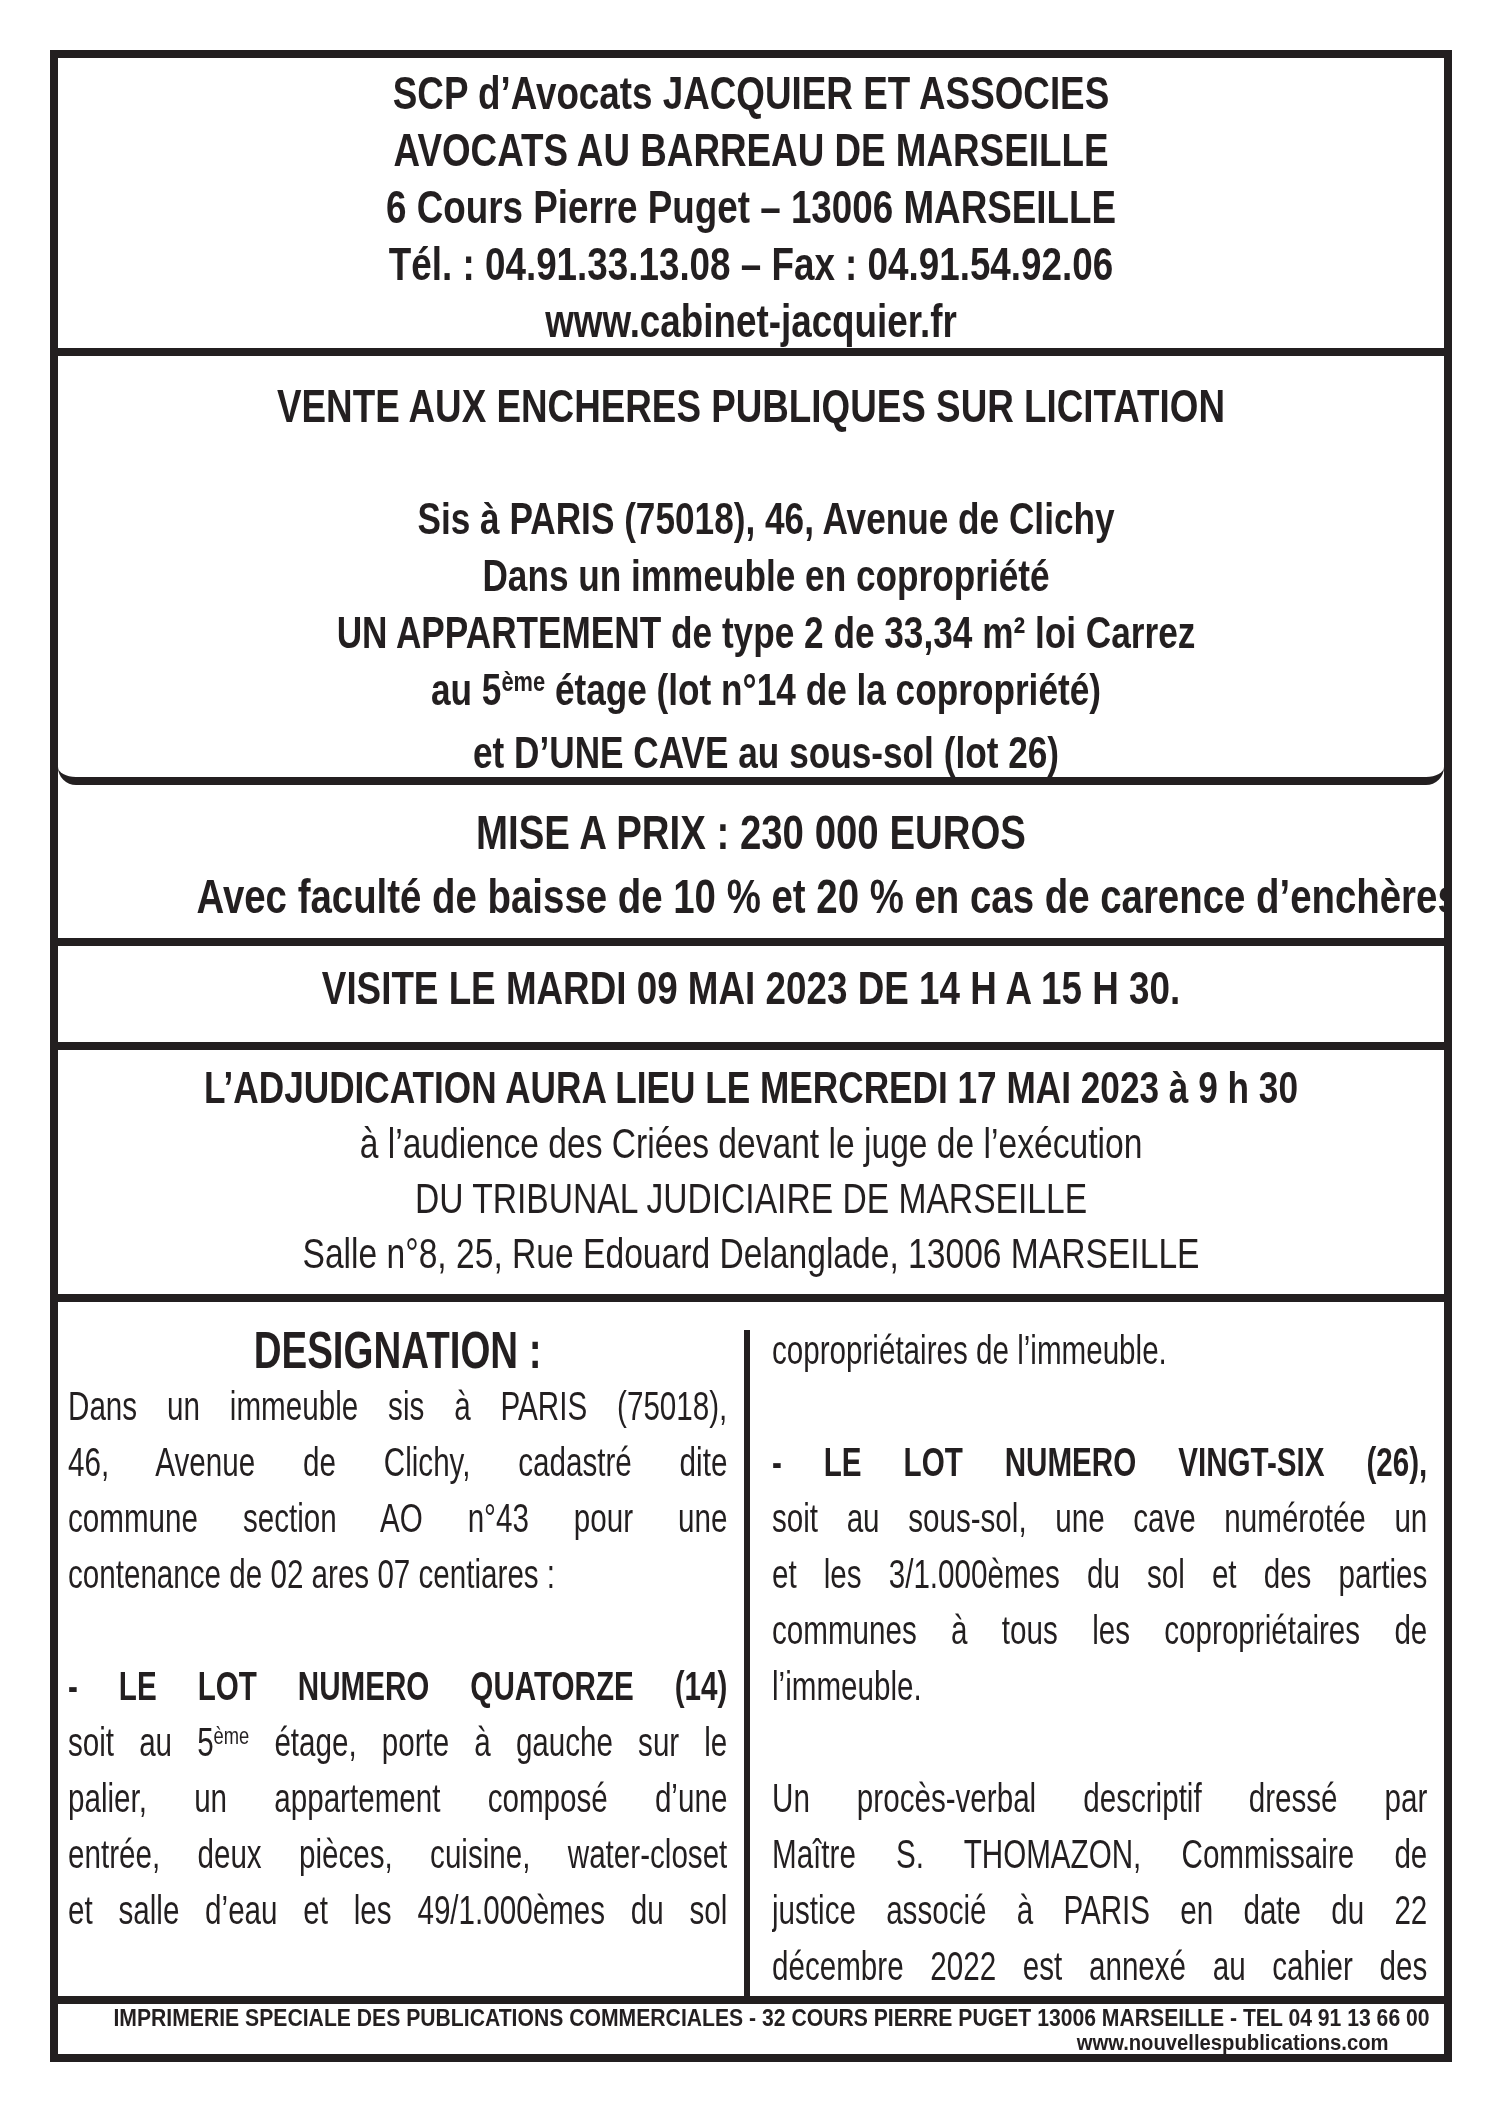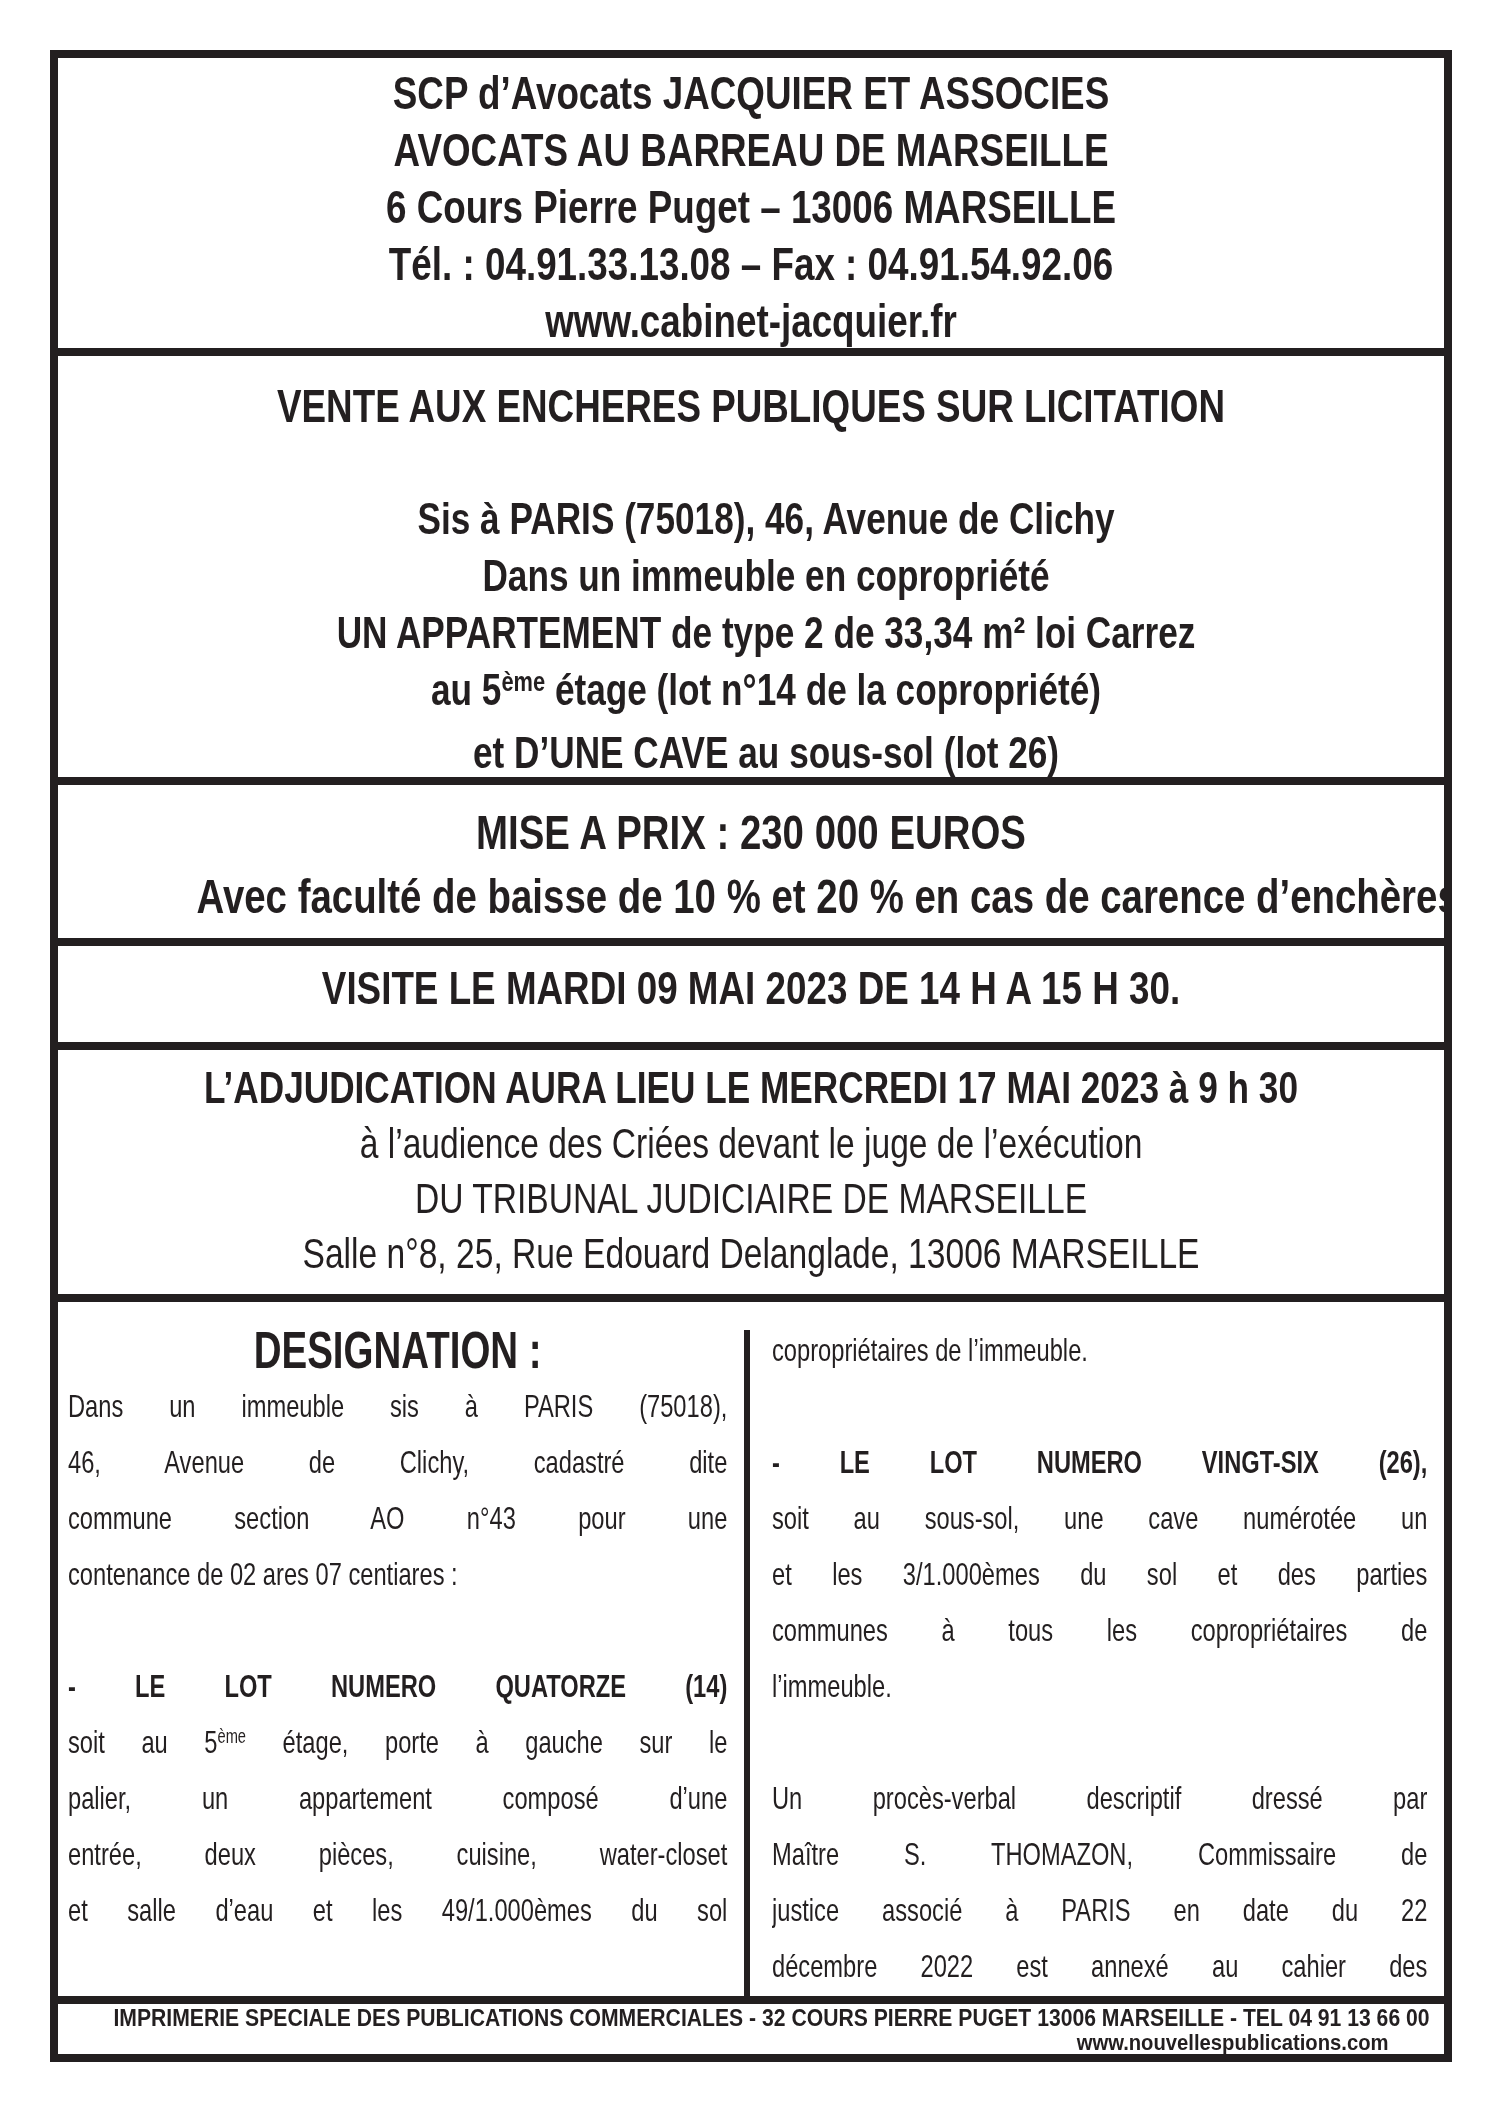--- a/index.html
+++ b/index.html
@@ -28,21 +28,21 @@
     white-space: nowrap;
     transform: scaleX(0.8);
     transform-origin: 50% 50%;
   }
 
   
   .sec1 { height: 298px; padding-top: 7px; }
   .sec1 .ln { font-size: 46px; line-height: 57px; font-weight: bold; }
 
   
-  .sec2 { height: 429px; padding-top: 22px; }
+  .sec2 { height: 429px; padding-top: 22px; border-radius: 18px; }
   .sec2 .sale-title { font-size: 46px; line-height: 56px; font-weight: bold; }
   .sec2 .sale-lines { margin-top: 56px; margin-left: 30px; }
   .sec2 .ln { font-size: 44px; line-height: 57px; font-weight: bold; }
 
   
   .sec3 { height: 161px; padding-top: 16px; }
   .sec3 .ln { font-size: 48px; line-height: 64px; font-weight: bold; }
 
   
   .sec4 { height: 104px; padding-top: 12px; }
@@ -51,21 +51,21 @@
   
   .sec5 { height: 252px; padding-top: 10px; }
   .sec5 .adj-title { font-size: 44px; line-height: 56px; font-weight: bold; }
   .sec5 .ln { font-size: 42px; line-height: 55px; font-weight: normal; }
 
   
   .sec6 { height: 702px; padding-top: 20px; display: flex; align-items: stretch; }
   .col-left  { width: 686px; padding: 0 16px 0 10px; }
   .col-right { flex: 1; padding: 0 16px 0 22px; }
   .divider { width: 6px; background: var(--ink); margin-top: 8px; }
-  .sec6 .row { height: 56px; line-height: 56px; font-size: 32px; overflow: hidden; }
+  .sec6 .row { height: 56px; line-height: 56px; font-size: 40px; overflow: hidden; }
   .sec6 .row .in {
     display: inline-block; width: 135%;
     transform: scaleX(0.74); transform-origin: 0 50%;
   }
   .sec6 .r-just .in { text-align: justify; text-align-last: justify; }
   .sec6 .r-left .in { text-align: left; }
   .sec6 .r-center { font-size: 52px; }
   .sec6 .r-center .in { text-align: center; }
   .sec6 .r-bold { font-weight: bold; }
 

